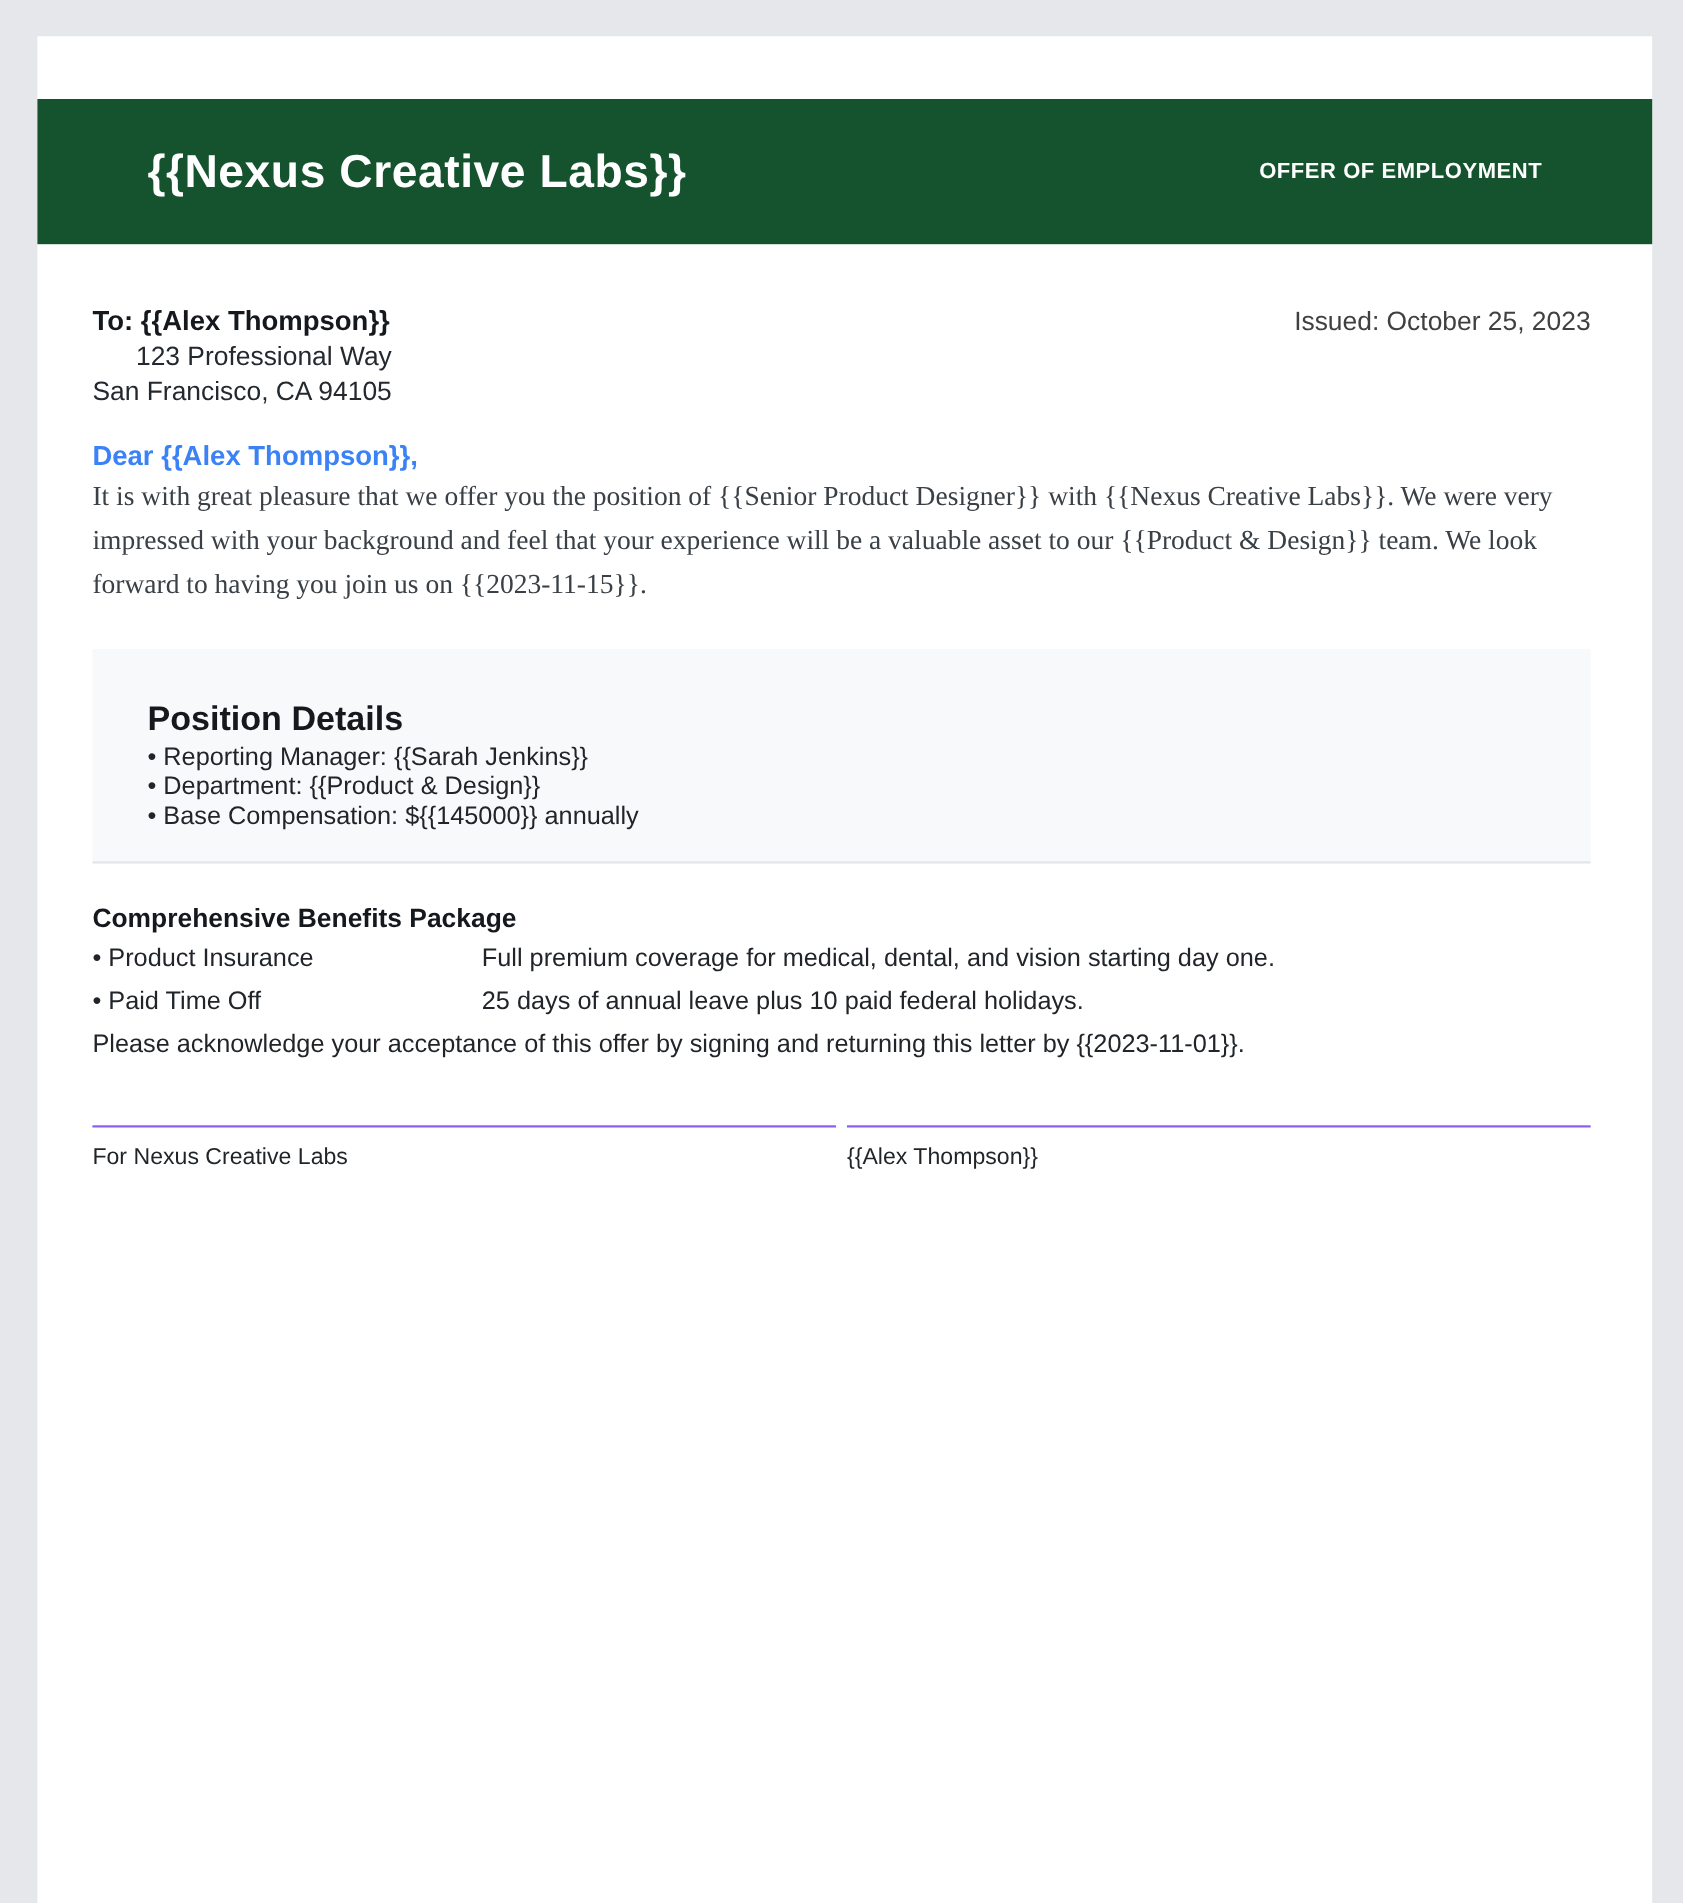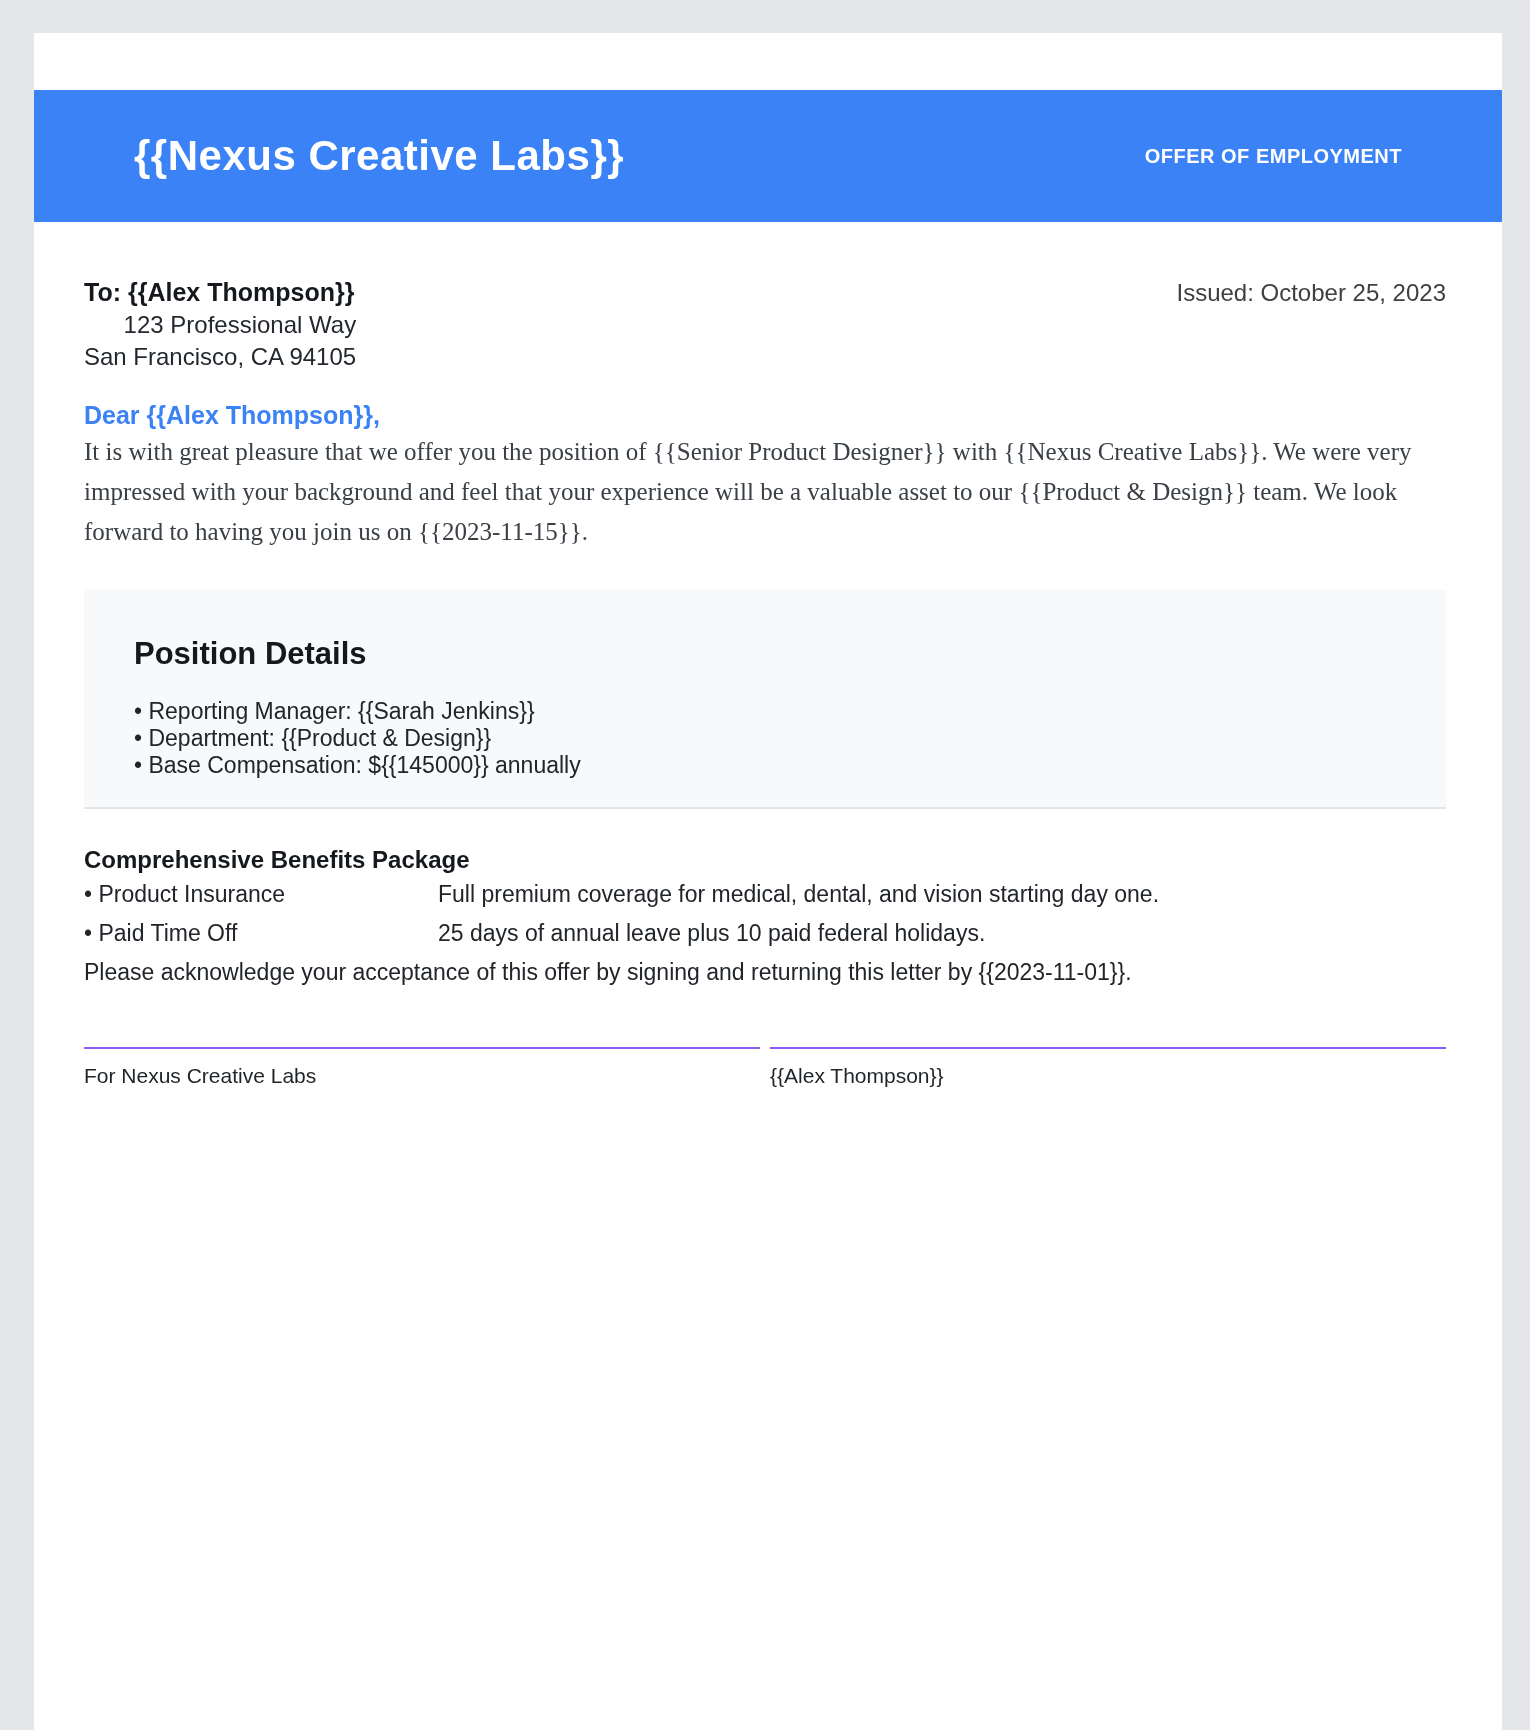--- a/index.html
+++ b/index.html
@@ -16,21 +16,21 @@
     left: 34px;
     top: 33px;
     width: 1468px;
     height: 1697px;
     background: #ffffff;
     box-sizing: border-box;
     padding-top: 57px;
   }
   .letter-header {
     height: 132px;
-    background: #3b82f6;
+    background: #14532d;
     display: flex;
     align-items: center;
     justify-content: space-between;
     padding: 0 100px;
     box-sizing: border-box;
   }
   .company-name {
     color: #ffffff;
     font-size: 42px;
     font-weight: 700;
@@ -89,21 +89,20 @@
     padding: 44px 50px 28px 50px;
   }
   .details-title {
     font-size: 31px;
     font-weight: 700;
     line-height: 40px;
     color: #15191d;
     margin: 0;
   }
   .details-list {
-    margin-top: 24px;
   }
   .pd-item {
     font-size: 23px;
     line-height: 27px;
     color: #212529;
   }
   .benefits-section {
     margin-top: 36px;
   }
   .benefits-title {

